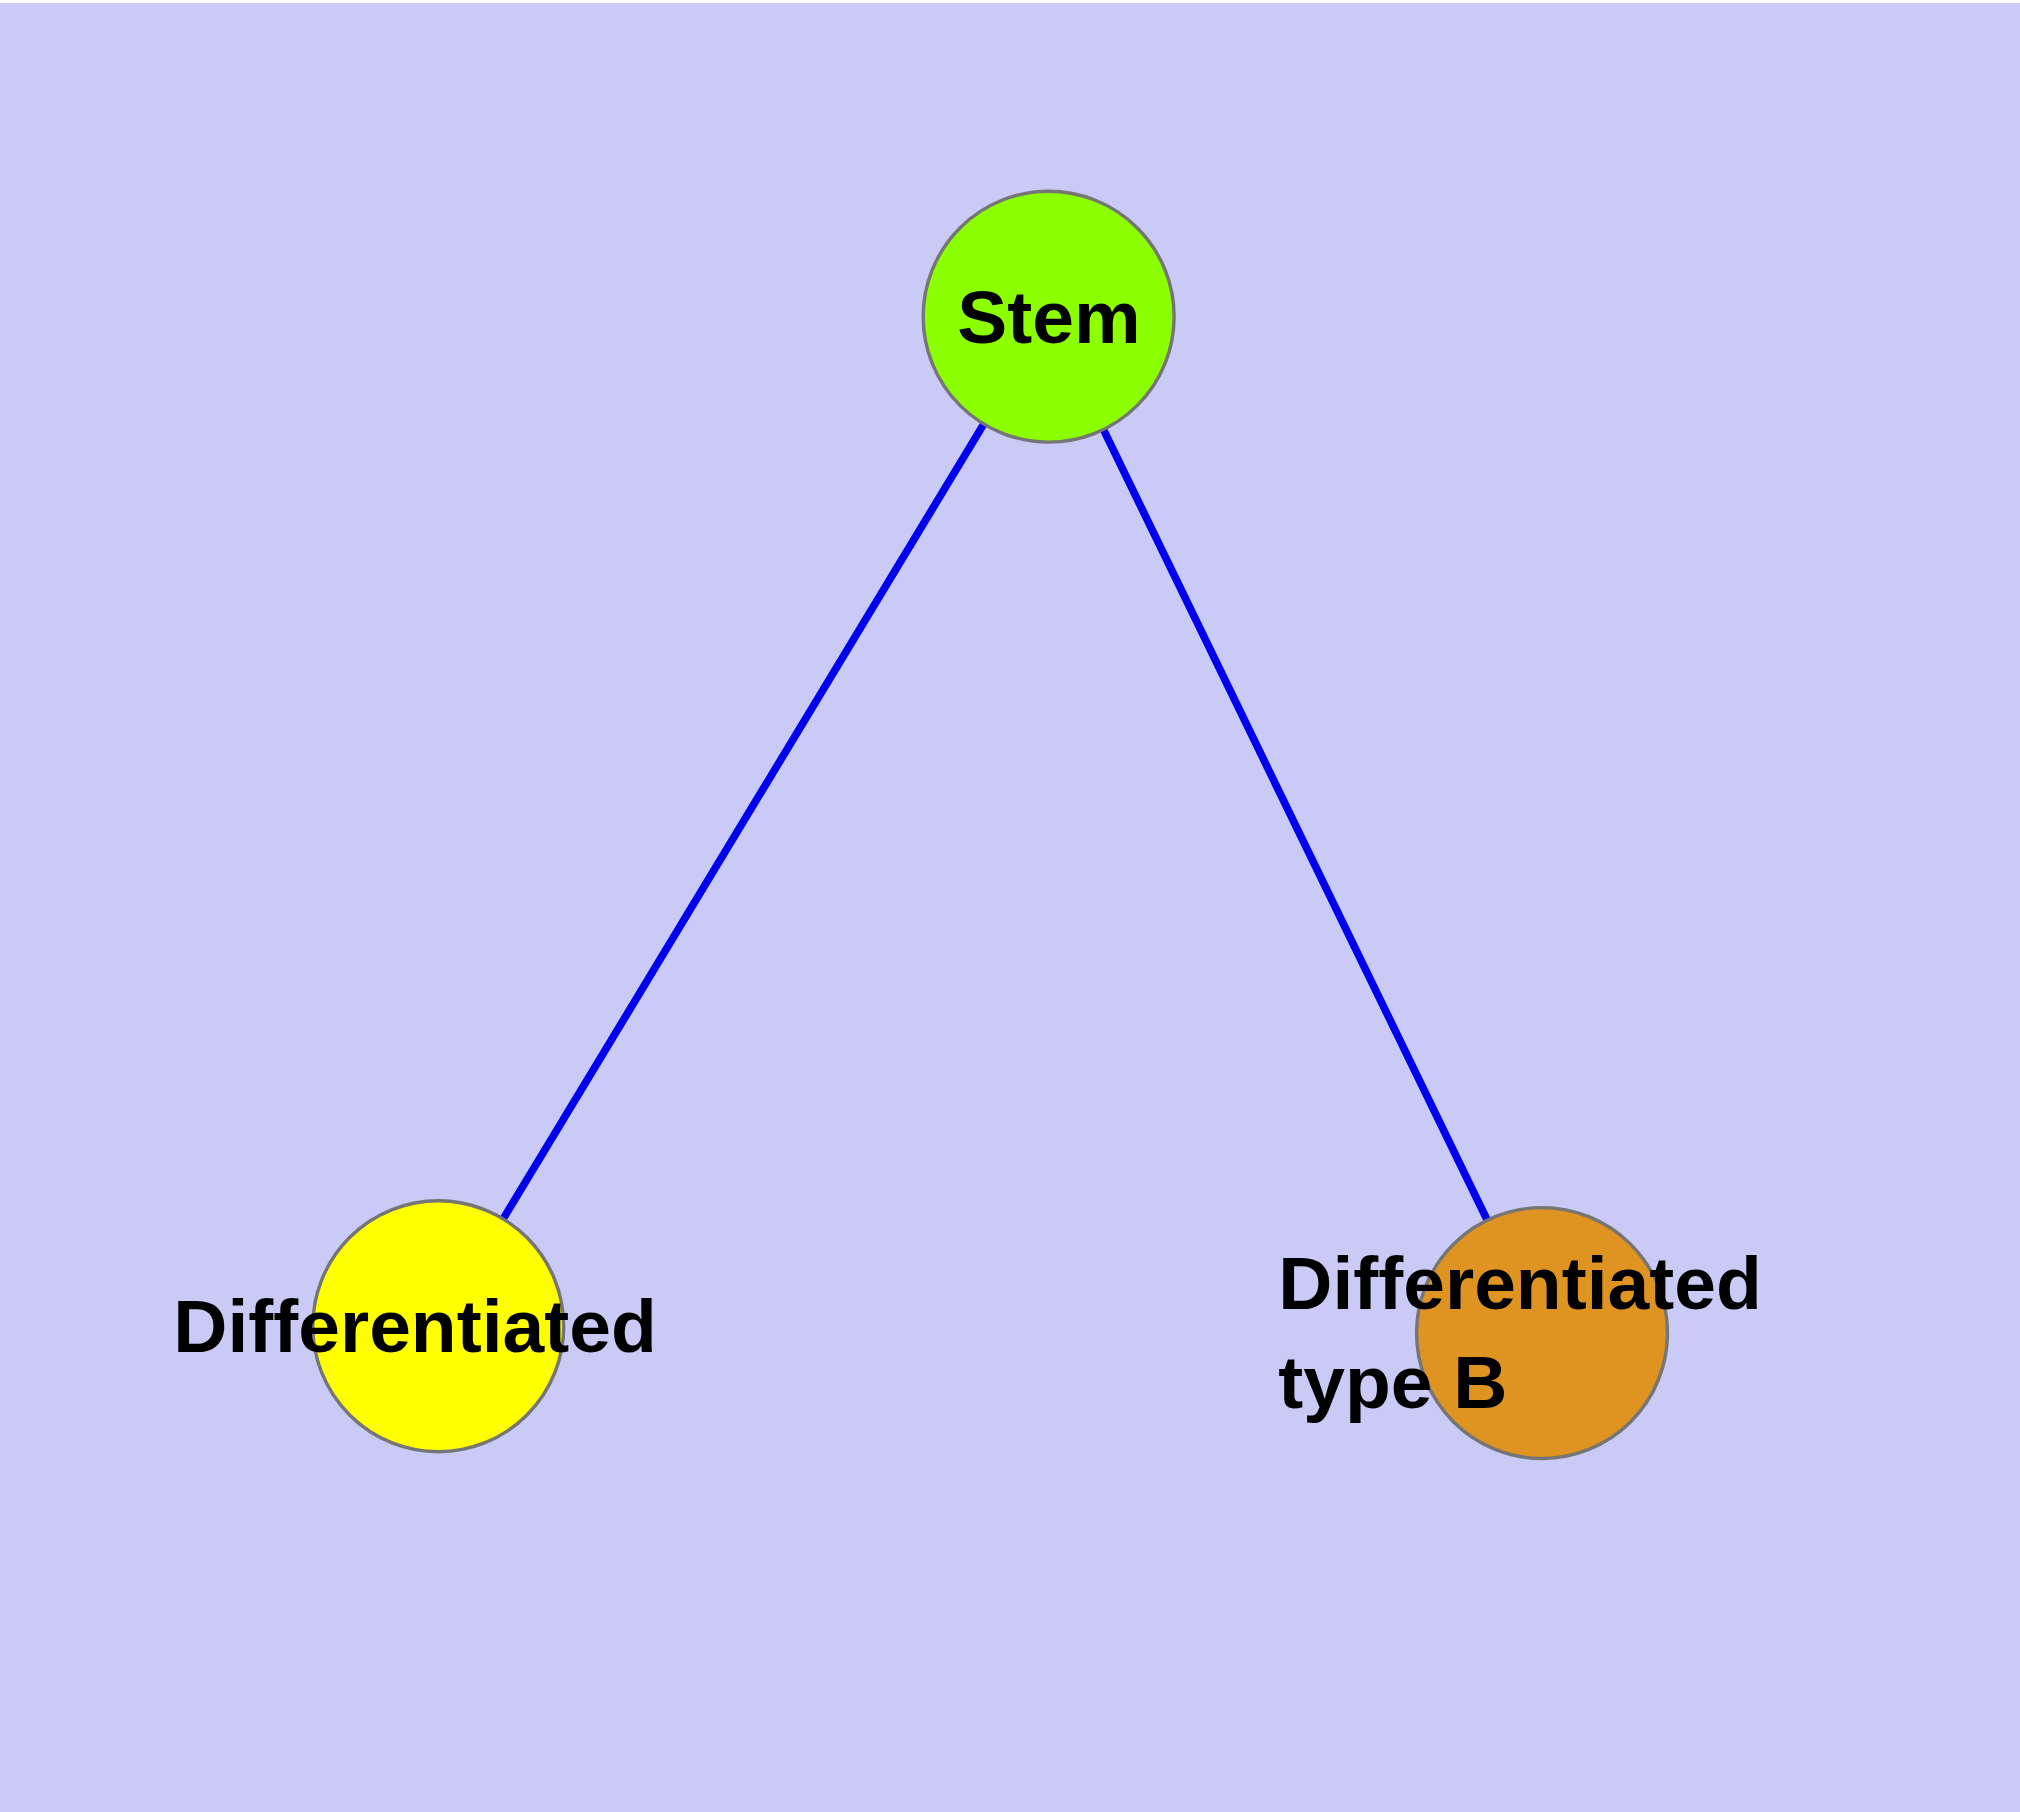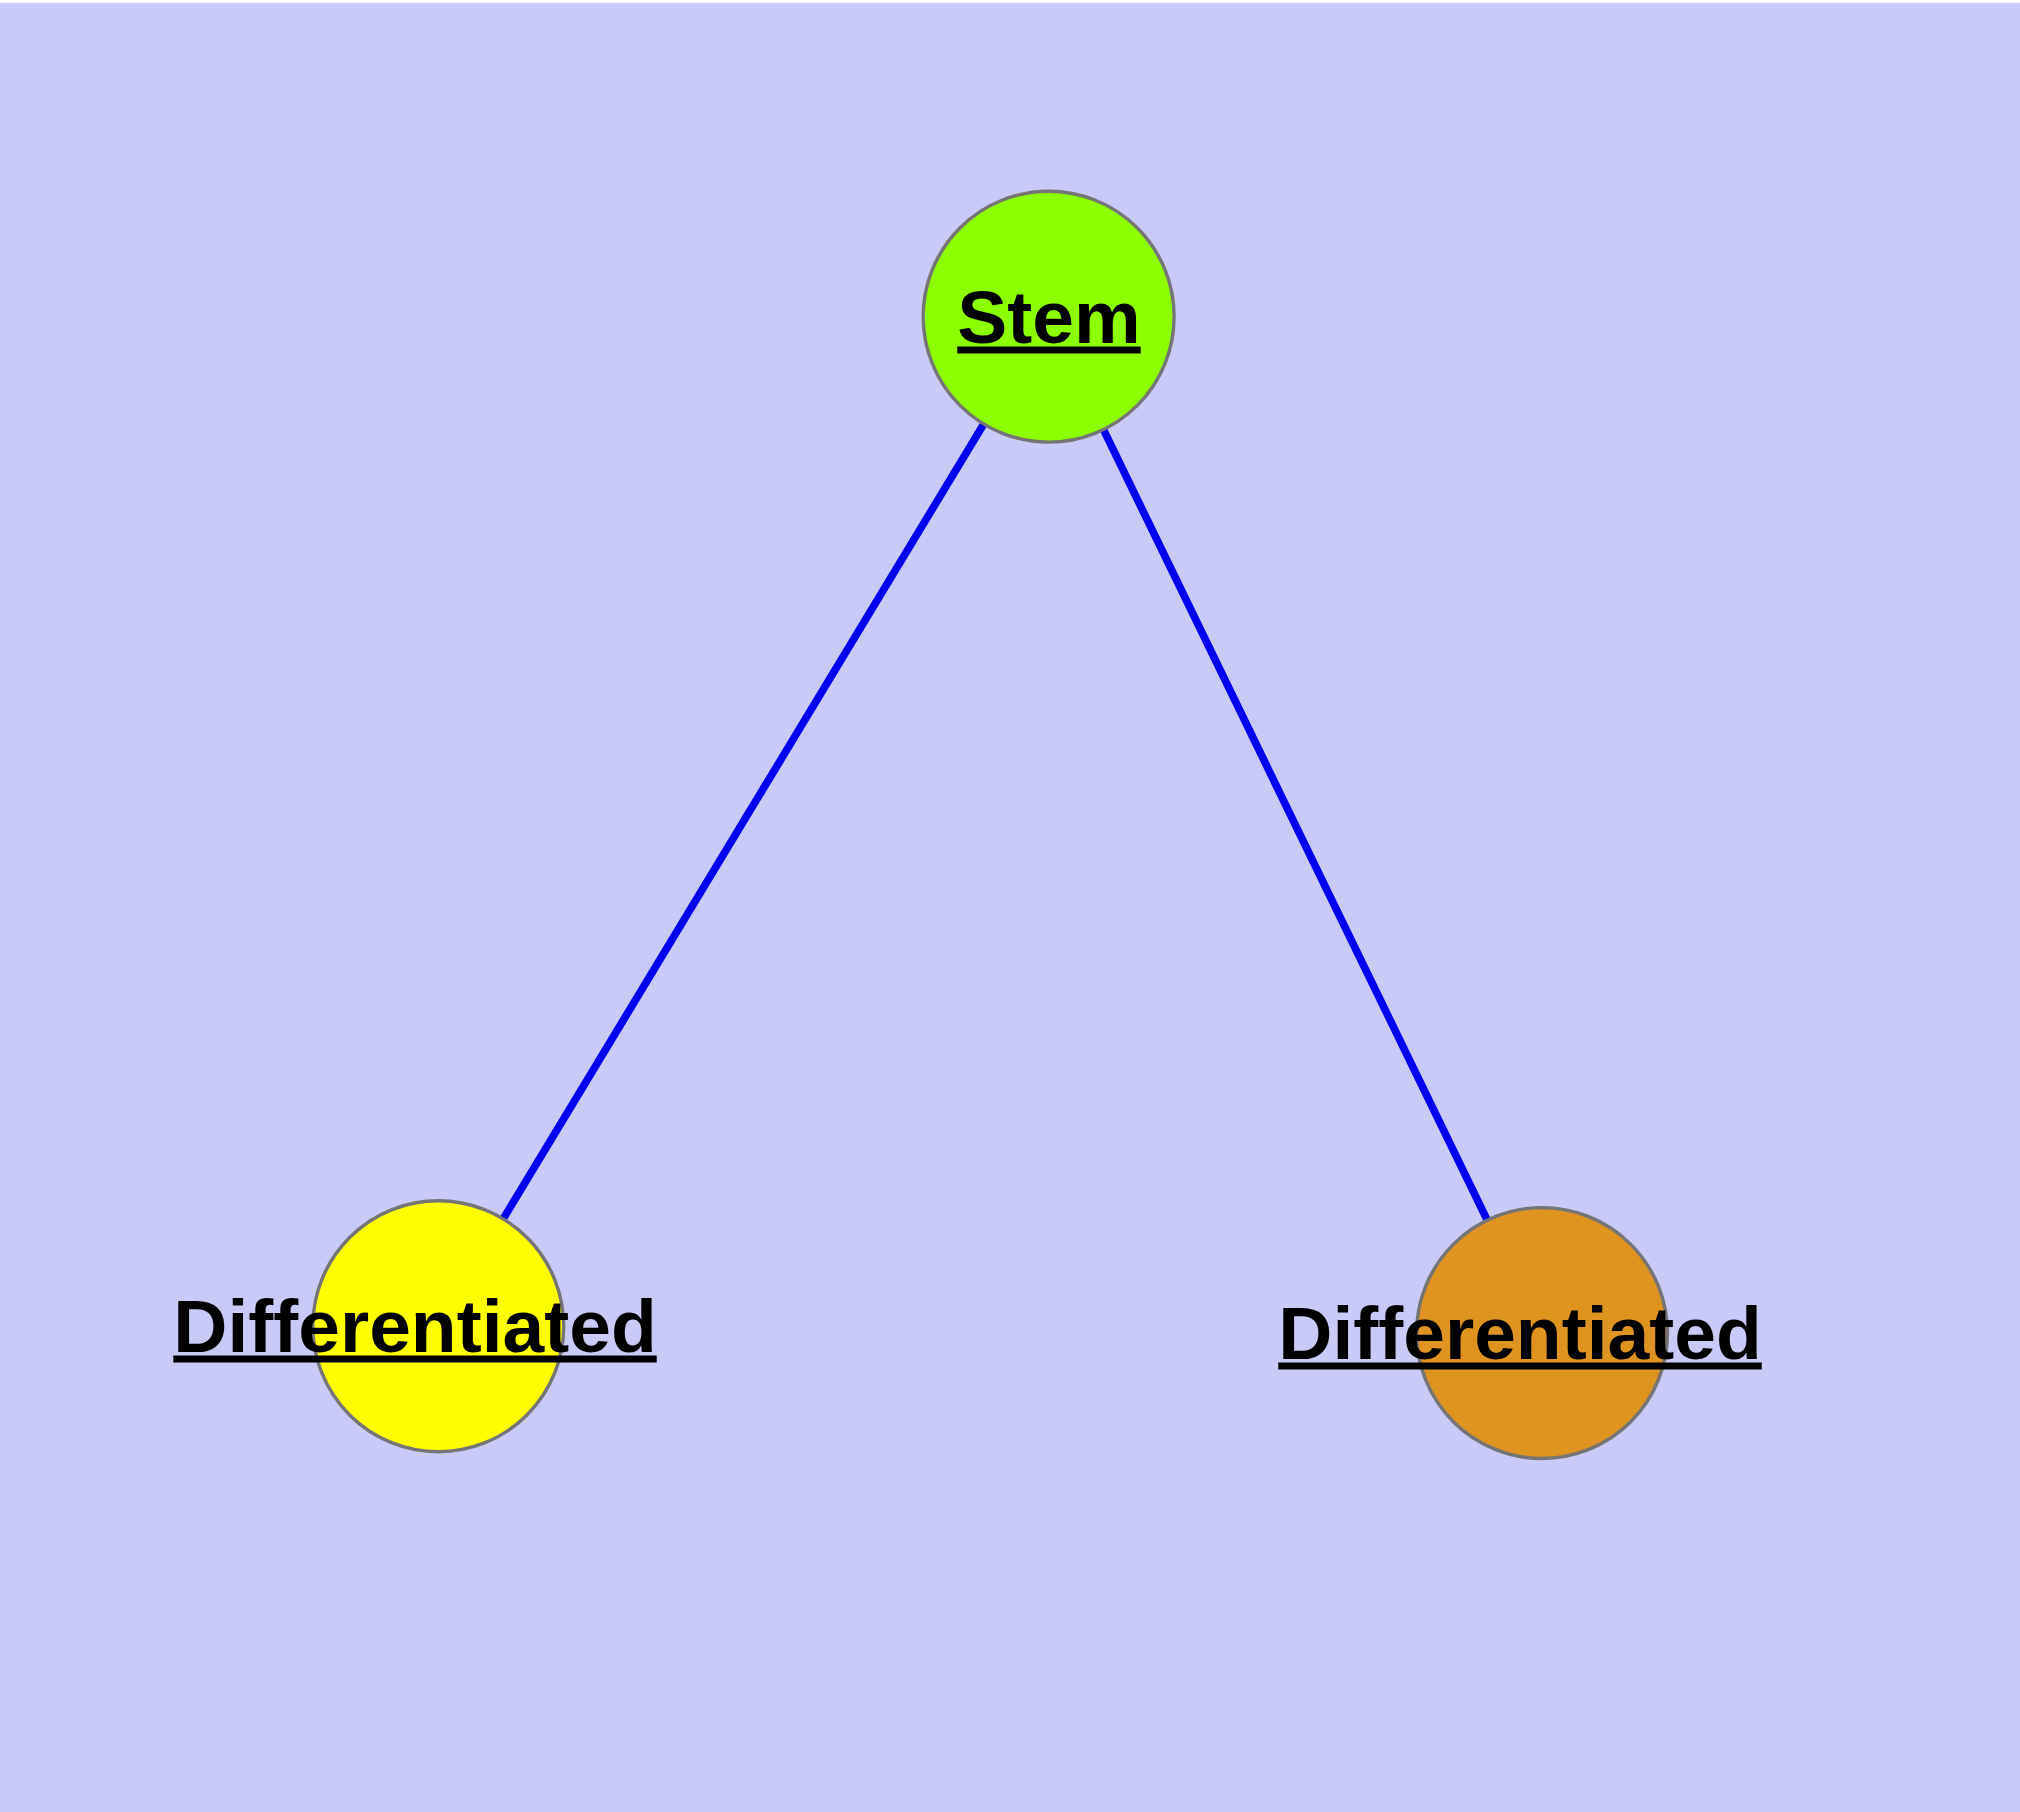--- a/index.html
+++ b/index.html
@@ -30,21 +30,20 @@
   }
   .node-label {
     position: absolute;
     transform: translate(-50%, -50%);
     color: #000000;
     font-weight: bold;
     font-size: 75px;
     line-height: 99px;
     text-align: left;
     white-space: nowrap;
-    text-decoration: underline;
   }
   .node-label .line { display: block; }
 </style>
 </head>
 <body>
 
 <div class="top-margin"></div>
 
 <div class="canvas">
   <svg class="graph-svg" viewBox="0 0 2384 2134" preserveAspectRatio="none">
@@ -60,15 +59,16 @@
   </svg>
 
   <div class="node-label" style="left:1049px; top:314px;">Stem</div>
 
   <div class="node-label" style="left:415px; top:1323px;">
     <span class="line">Differentiated</span>
   </div>
 
   <div class="node-label" style="left:1520px; top:1330px;">
     <span class="line">Differentiated</span>
+    <span class="line">type B</span>
   </div>
 </div>
 
 
 </body></html>

